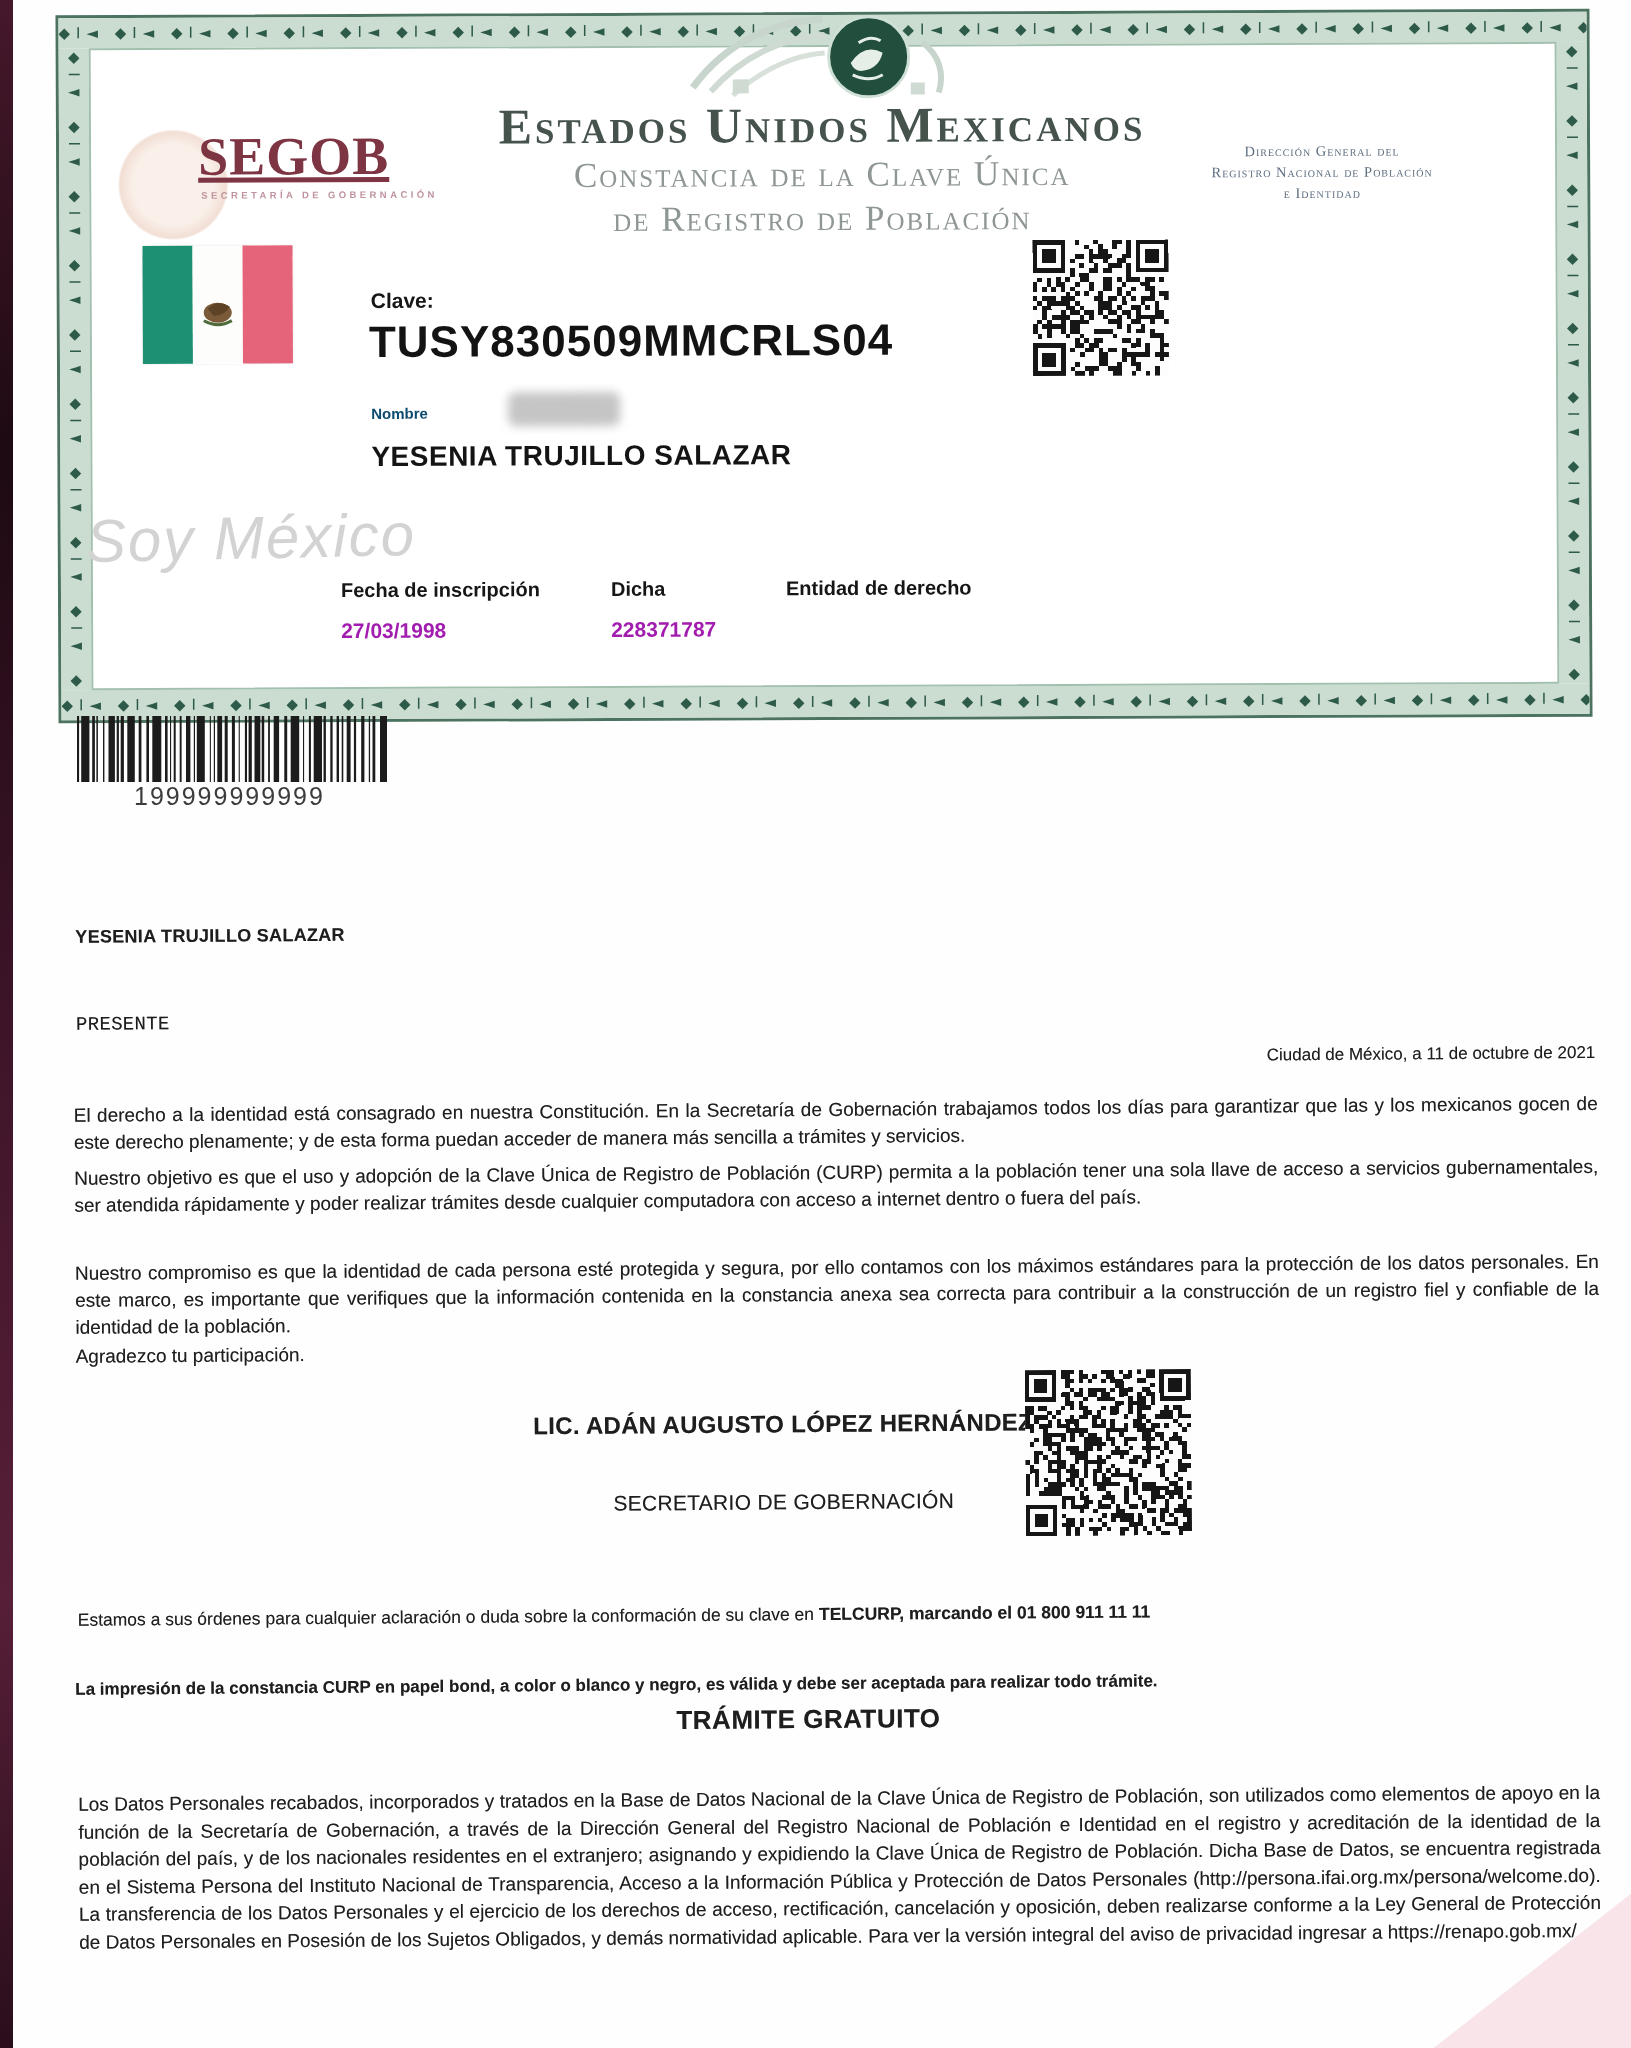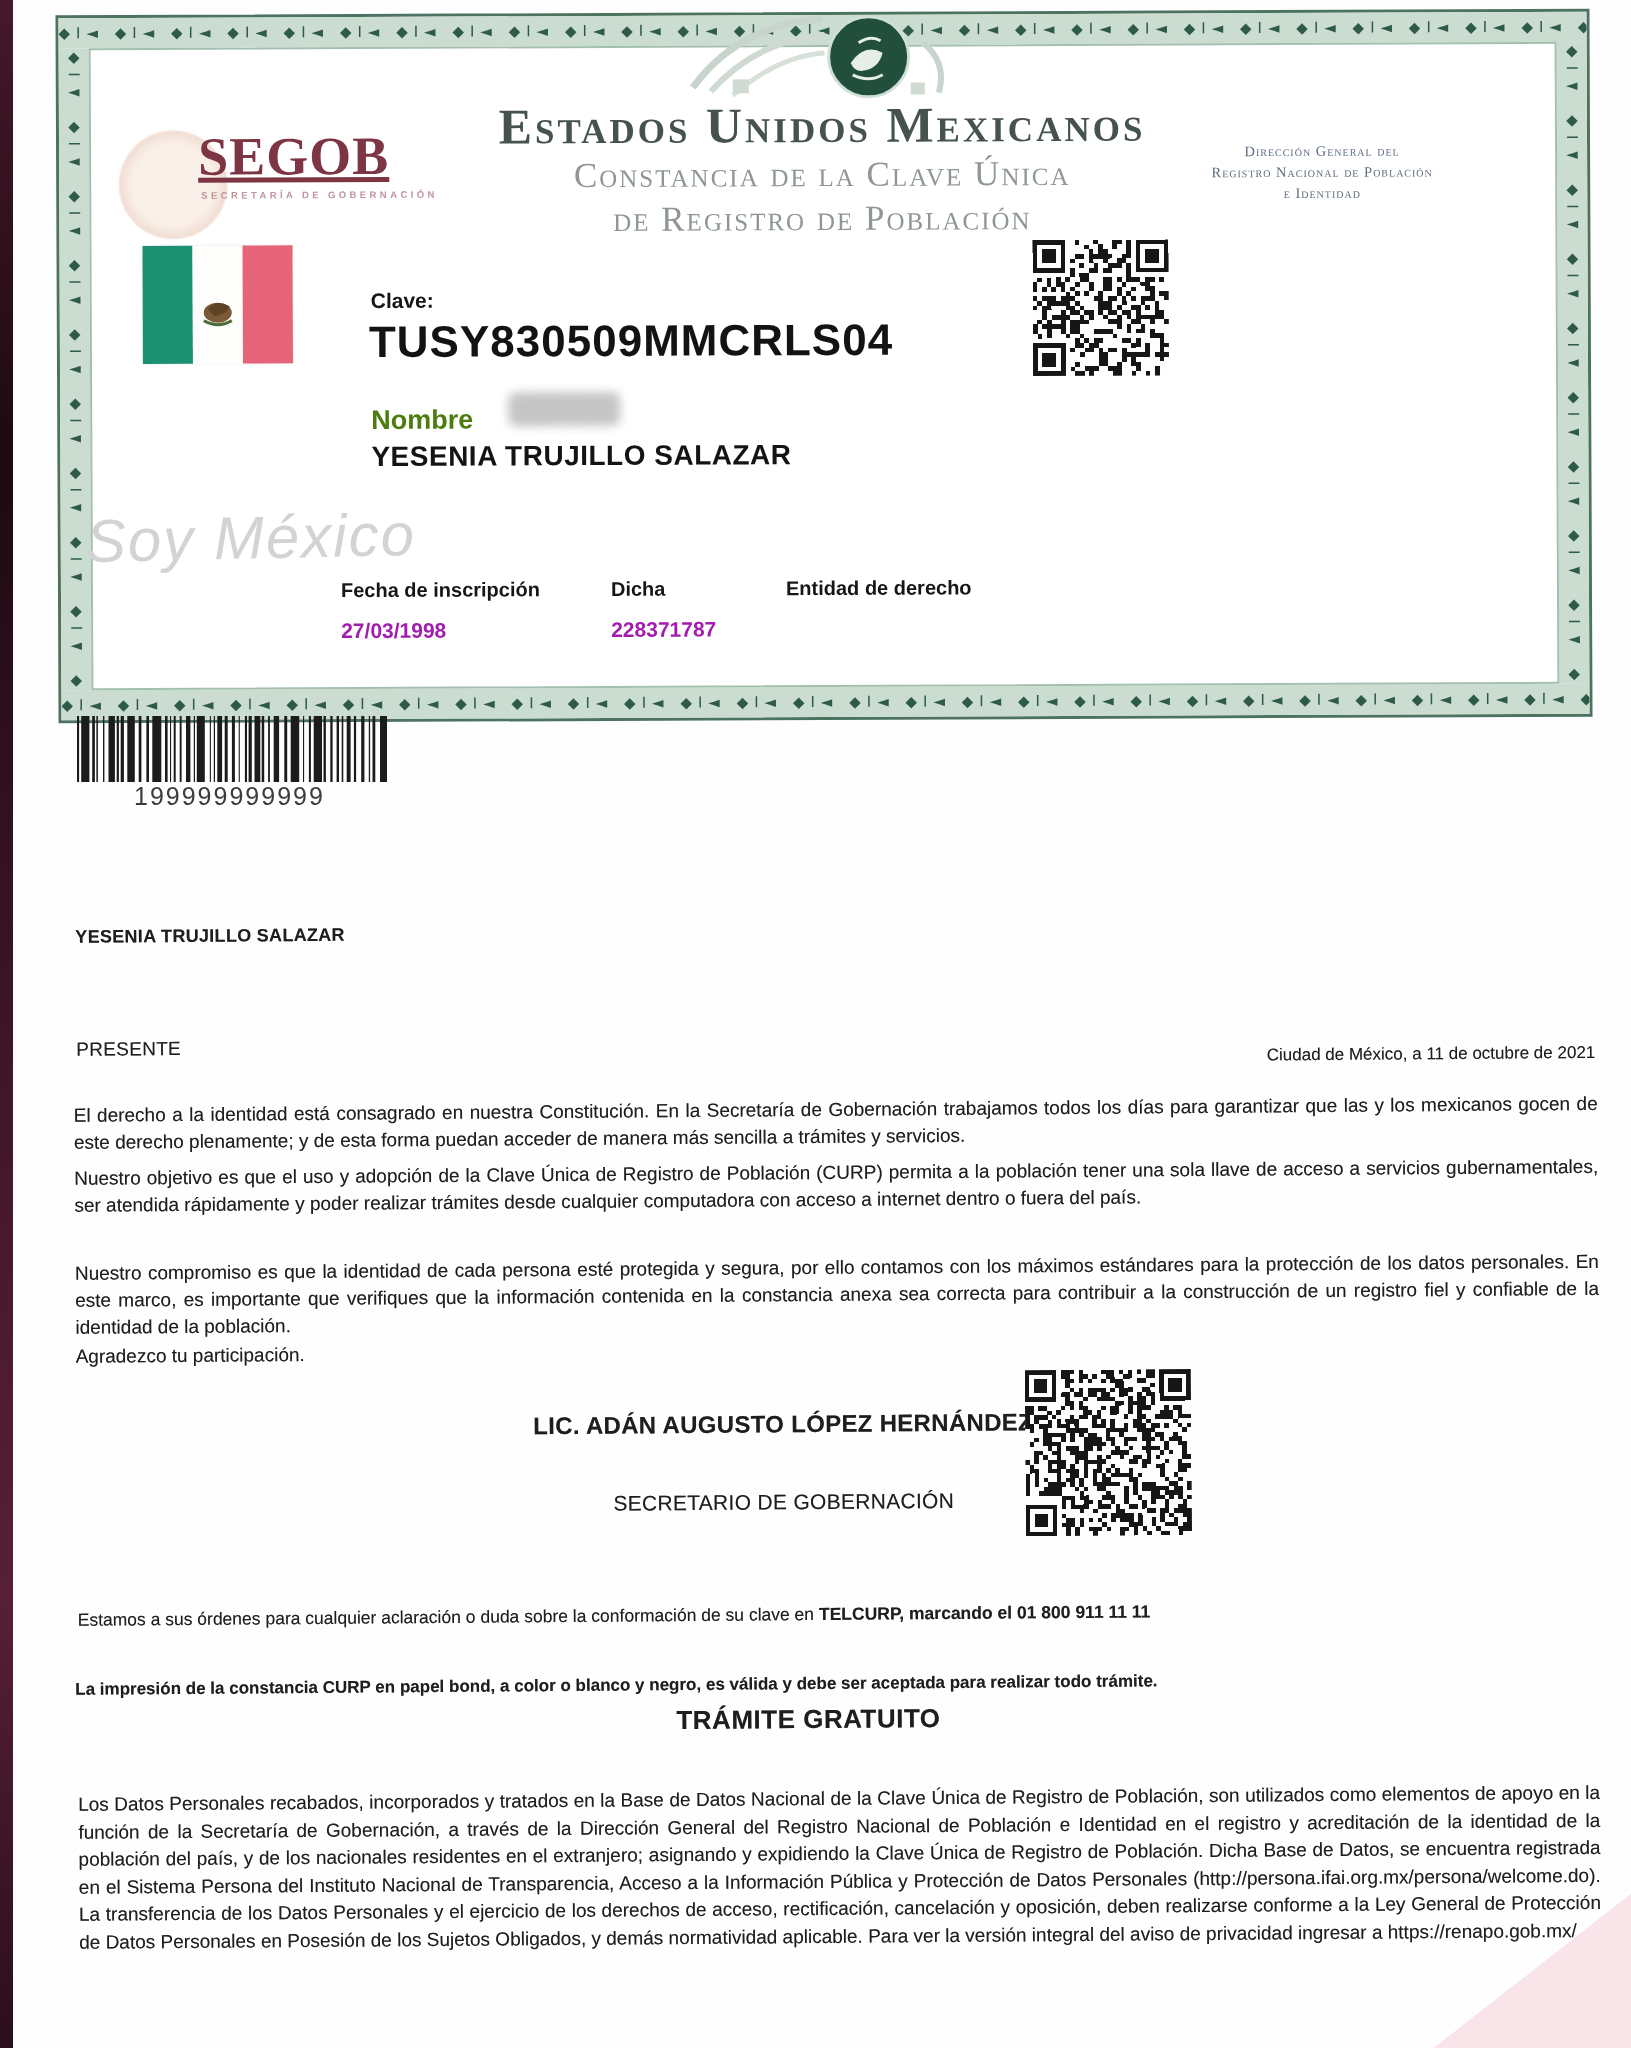--- a/index.html
+++ b/index.html
@@ -42,39 +42,39 @@
   .flag{position:absolute;left:83px;top:228px;width:150px;height:118px;display:flex;
     box-shadow:0 0 2px rgba(0,0,0,.15);}
   .flag>div{flex:1;}
   .flag .g{background:#1c9071;} .flag .w{background:#fdfdfb;} .flag .r{background:#e5647a;}
   .flag .eagle{position:absolute;left:50%;top:56%;transform:translate(-50%,-50%);}
 
   .clave-label{position:absolute;left:311px;top:272px;font-size:21px;font-weight:700;color:#161616;}
   .clave-value{position:absolute;left:309px;top:300px;font-size:44px;font-weight:700;color:#131313;letter-spacing:1px;}
   .qr{position:absolute;}
   .qr1{left:973px;top:226px;width:136px;height:136px;}
-  .nombre-label{position:absolute;left:311px;top:388px;font-size:27px;font-weight:700;color:#4d7c0f;}
+  .nombre-label{position:absolute;left:311px;top:388px;font-size:15px;font-weight:700;color:#0c4a6e;}
   .nombre-value{position:absolute;left:311px;top:424px;font-size:28px;font-weight:700;letter-spacing:.5px;color:#141414;}
   .smudge{position:absolute;left:448px;top:376px;width:112px;height:34px;background:#9f9f9f;
     filter:blur(5px);opacity:.6;border-radius:8px;}
   .watermark{position:absolute;left:25px;top:486px;font-size:60px;color:#d3d3d3;
     font-style:italic;letter-spacing:2px;transform:rotate(-1deg);}
   .f-label{position:absolute;top:562px;font-size:20px;font-weight:700;color:#161616;}
   .f-value{position:absolute;top:602px;font-size:21px;font-weight:700;color:#a21caf;}
   .fx1{left:280px;} .fx2{left:550px;} .fx3{left:725px;}
 
   
   .barcode{position:absolute;left:75px;top:716px;width:312px;height:66px;}
   .barcode-number{position:absolute;left:134px;top:782px;font-size:25px;letter-spacing:2px;color:#3c3c3c;}
 
   
   .letter{position:absolute;inset:0;transform:rotate(-0.45deg);
     text-shadow:0 0 .5px rgba(0,0,0,.4);}
   .addressee{position:absolute;left:76px;top:921px;font-size:18px;font-weight:700;letter-spacing:.3px;}
-  .presente{position:absolute;left:76px;top:1033px;font-size:19px;letter-spacing:.3px;}
+  .presente{position:absolute;left:76px;top:1008px;font-size:19px;letter-spacing:.3px;font-family:Liberation Mono, monospace;}
   .dateline{position:absolute;left:800px;top:1049px;width:795px;text-align:right;font-size:17px;}
   .para{position:absolute;left:73px;width:1524px;font-size:19px;line-height:27px;text-align:justify;}
   .p1{top:1077px;} .p2{top:1140px;} .p3{top:1235px;}
   .closing{position:absolute;left:73px;top:1340px;font-size:19px;}
   .signer{position:absolute;left:180px;top:1410px;width:1200px;text-align:center;}
   .signer-name{font-size:24px;font-weight:700;letter-spacing:.3px;}
   .signer-title{margin-top:52px;font-size:21px;letter-spacing:.3px;}
   .qr2{left:1022px;top:1372px;width:166px;height:166px;}
   .contact{position:absolute;left:73px;top:1604px;font-size:17.5px;}
   .contact b{font-weight:700;}

